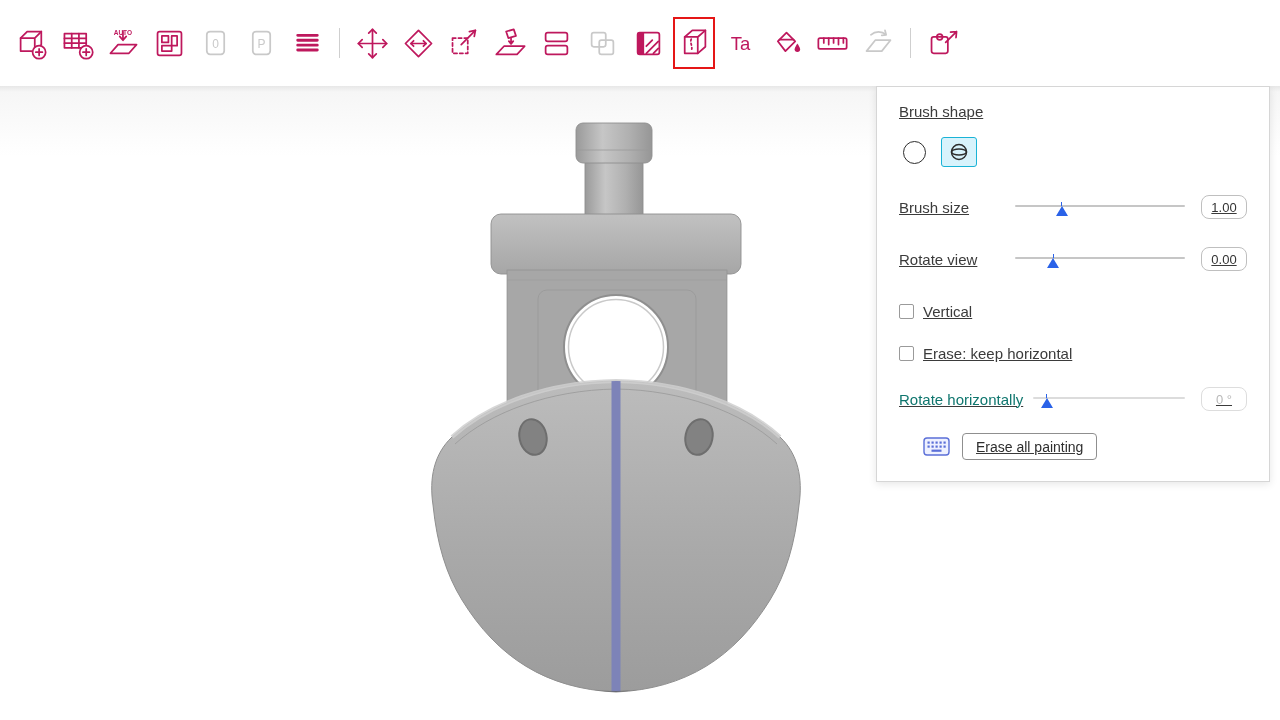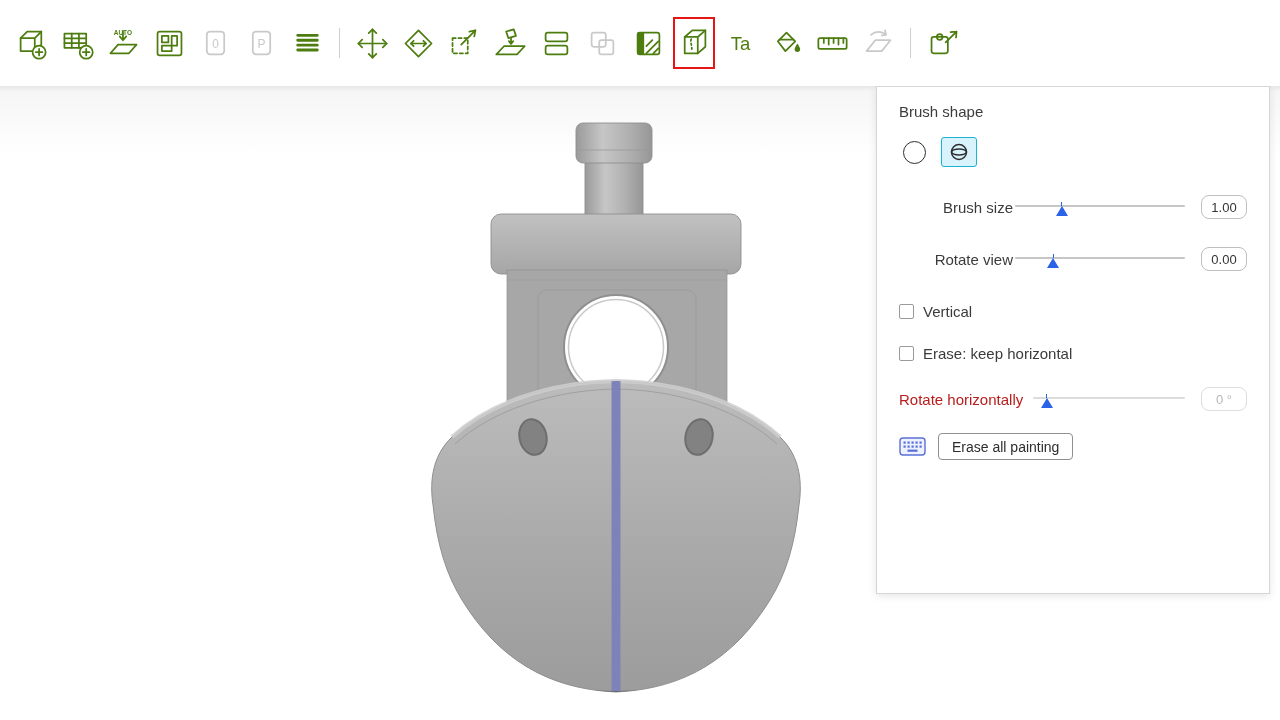--- a/index.html
+++ b/index.html
@@ -8,70 +8,70 @@
     font-family:"Liberation Sans",sans-serif;background:#ffffff;
     -webkit-font-smoothing:antialiased;
   }
   
   .toolbar{
     position:absolute;top:0;left:0;right:0;height:86px;background:#ffffff;
     display:flex;align-items:center;padding-left:8px;z-index:30;
   }
   .tool-btn{
     width:46px;height:56px;display:flex;align-items:center;justify-content:center;
-    background:transparent;border:none;padding:0;color:#4d7c0f;cursor:pointer;position:relative;
+    background:transparent;border:none;padding:0;color:#be185d;cursor:pointer;position:relative;
   }
   .tool-btn svg{width:37px;height:37px;display:block;}
   .tool-btn.disabled{color:#c9c9c9;cursor:default;}
   .tool-btn svg text{fill:currentColor;stroke:none;font-family:"Liberation Sans",sans-serif;}
   .tool-btn.highlighted{outline:2px solid var(--highlight,#e51616);outline-offset:-4px;}
   .toolbar .sep{width:1px;height:30px;background:#cfcfcf;margin:0 9px;flex:none;}
   
   .canvas-bg{
     position:absolute;top:86px;left:0;right:0;bottom:0;z-index:0;
     background:linear-gradient(180deg,#e7e7e7 0px,#f6f6f6 6px,#ffffff 70px);
   }
   .scene{position:absolute;top:0;left:0;z-index:1;}
   
   .panel{
-    position:absolute;left:876px;top:86px;width:394px;height:508px;box-sizing:border-box;
+    position:absolute;left:876px;top:86px;width:394px;height:396px;box-sizing:border-box;
     background:#ffffff;border:1px solid #d6d6d6;box-shadow:0 2px 8px rgba(0,0,0,.10);
-    padding:16px 22px;z-index:20;color:#3b3b3b;font-size:15px;
+    padding:16px 22px;z-index:20;color:#3b3b3b;font-size:15px;text-decoration:underline;
   }
   .panel .row{display:flex;align-items:center;}
   .p-label{color:#3b3b3b;white-space:nowrap;}
   .brush-row{margin-top:17px;height:30px;gap:12px;}
   .brush-circle-btn{width:30px;height:30px;border:none;background:transparent;display:flex;align-items:center;justify-content:center;cursor:pointer;padding:0;}
   .brush-circle{width:21px;height:21px;border:1.7px solid #2d2d2d;border-radius:50%;}
   .brush-sphere-btn{
     width:36px;height:30px;display:flex;align-items:center;justify-content:center;cursor:pointer;
     background:var(--sel-bg,#d8f3fc);border:1px solid var(--sel-border,#1ab3d6);border-radius:3px;padding:0;
   }
-  .slider-row{margin-top:28px;height:24px;text-align:right;}
+  .slider-row{margin-top:28px;height:24px;}
   .slider-row .p-label.fixed{width:114px;flex:none;}
   .slider{position:relative;flex:1;height:24px;}
   .slider .track{position:absolute;left:2px;right:2px;top:10px;height:2px;background:#c6c6c6;border-radius:1px;}
   .slider.dim .track{background:#dcdcdc;}
   .thumb{
     position:absolute;top:11px;margin-left:-6px;width:0;height:0;
     border-left:6px solid transparent;border-right:6px solid transparent;
     border-bottom:10px solid var(--accent,#2a62e8);
   }
   .thumb::before{content:"";position:absolute;left:-0.5px;top:-4px;width:1px;height:4px;background:var(--accent,#2a62e8);}
   .valbox{
     width:46px;height:24px;box-sizing:border-box;flex:none;margin-left:14px;
     border:1px solid #bfbfbf;border-radius:8px;font-size:13px;color:#333;
     display:flex;align-items:center;justify-content:center;background:#fff;
   }
   .valbox.dim{border-color:#dddddd;color:#b9b9b9;}
   .check-row{margin-top:25px;height:17px;gap:9px;cursor:pointer;}
   .check-row.first{margin-top:32px;}
   .checkbox{width:15px;height:15px;box-sizing:border-box;border:1px solid #9a9a9a;border-radius:2px;background:#fff;flex:none;}
-  .dim-label{color:#b91c1c;}
-  .erase-row{margin-top:22px;gap:12px;height:27px;}
+  .dim-label{color:#0f766e;}
+  .erase-row{margin-top:22px;gap:12px;height:27px;margin-left:24px;}
   .kbd-btn{border:none;background:transparent;padding:0;cursor:pointer;display:flex;align-items:center;}
   .erase-btn{
     height:27px;padding:0 13px;background:#fff;border:1px solid #8f8f8f;border-radius:4px;
     font-size:14px;color:#2d2d2d;font-family:"Liberation Sans",sans-serif;cursor:pointer;
   }
 </style>
 </head>
 <body>
 
 <div class="canvas-bg"></div>

